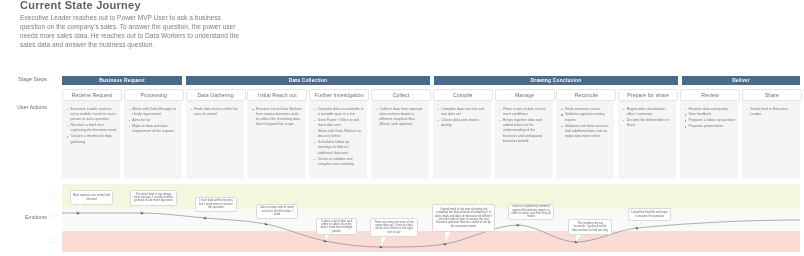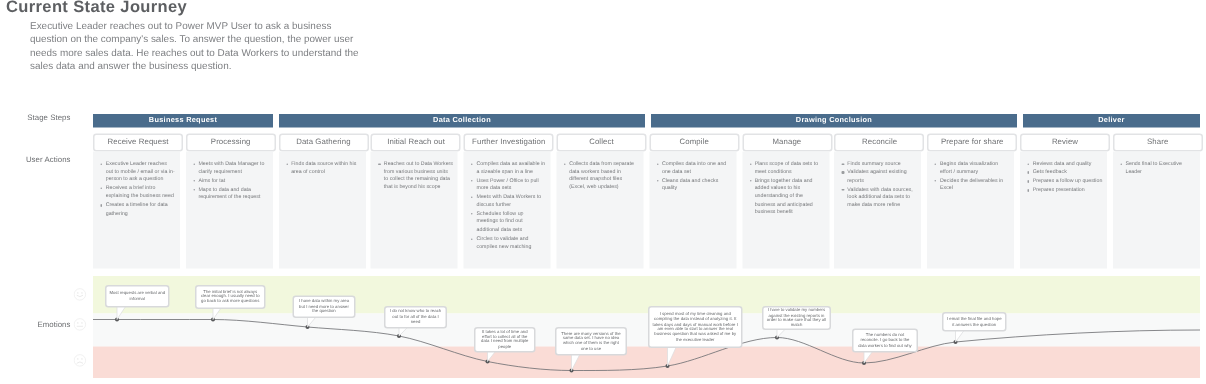--- a/index.html
+++ b/index.html
@@ -2,21 +2,21 @@
 <html><head>
 <meta charset="utf-8">
 <title>Current State Journey</title>
 <style>
   html,body{margin:0;padding:0;background:#ffffff;}
   body{width:804px;height:256px;font-family:"Liberation Sans",sans-serif;overflow:hidden;
        -webkit-font-smoothing:antialiased;}
   #root{position:relative;width:804px;height:256px;background:#fff;}
 
   
-  .page-title{position:absolute;left:4px;top:-1px;font-size:11px;font-weight:bold;
+  .page-title{position:absolute;left:20px;top:-1px;font-size:11px;font-weight:bold;
               color:#5d5f62;letter-spacing:0.25px;}
   .page-desc{position:absolute;left:20px;top:12.5px;width:260px;font-size:6.6px;white-space:nowrap;
              line-height:9.0px;color:#7d7f82;letter-spacing:0.02px;}
 
   
   .row-label{position:absolute;font-size:5.2px;color:#6b6d70;text-align:right;
              right:757px;letter-spacing:0.05px;}
 
   
   .stage-bar{position:absolute;top:76px;height:8.5px;background:#4a6c8c;

